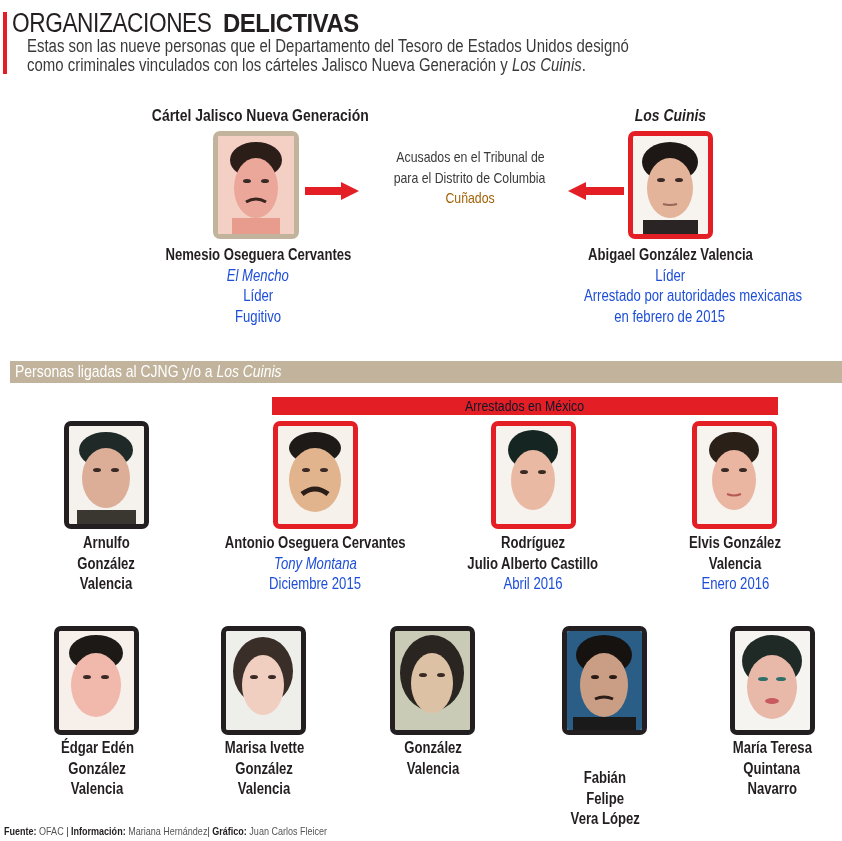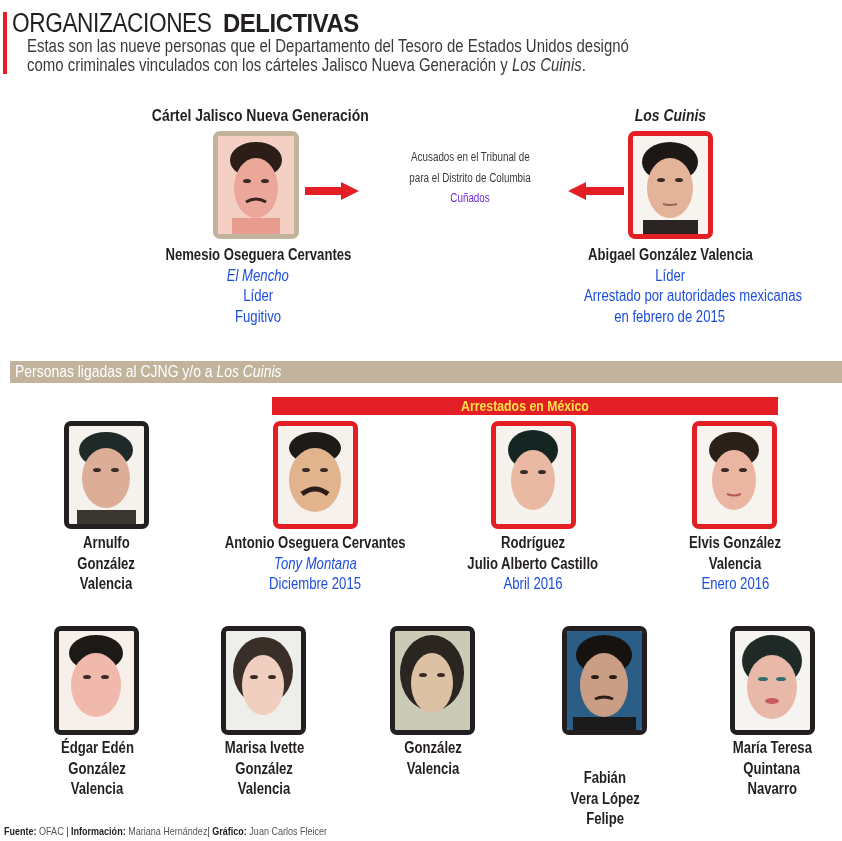--- a/index.html
+++ b/index.html
@@ -15,37 +15,37 @@
   .title-light { font-weight: normal; font-size: 27px; color: #231f20; display: inline-block; transform: scaleX(0.84); transform-origin: left center; width: 211px; white-space: nowrap; }
   .title-bold { font-weight: bold; font-size: 26px; color: #231f20; display: inline-block; transform: scaleX(0.92); transform-origin: left center; white-space: nowrap; }
   .subtitle { left: 27px; top: 37px; font-size: 18px; line-height: 19px; color: #3a3a3a; white-space: nowrap; }
   .subtitle .ln { display: block; transform: scaleX(0.83); transform-origin: left center; }
   .subtitle em { font-style: italic; }
 
   
   .cblock { text-align: center; white-space: nowrap; }
   .narrow { display: inline-block; transform: scaleX(0.82); transform-origin: center; }
   .bold { font-weight: bold; }
-  .red { color: #6d28d9; }
+  .red { color: #a16207; }
   .ital { font-style: italic; }
 
   
   .photo { border-radius: 7px; overflow: hidden; }
   .photo.dark { border: 5px solid #231f20; }
   .photo.redf { border: 5px solid #e31e24; }
   .photo.beige { border: 5px solid #c2b49c; }
   .photo svg { display: block; width: 100%; height: 100%; }
 
   .arrow { height: 18px; }
 
   
   .band { left: 10px; top: 361px; width: 832px; height: 22px; background: #c2b49c; }
   .band-text { left: 15px; top: 362px; font-size: 17px; line-height: 20px; color: #ffffff; white-space: nowrap; display: inline-block; transform: scaleX(0.82); transform-origin: left center; }
 
-  .arrested-banner { left: 272px; top: 397px; width: 506px; height: 18px; background: #e31e24; color: #fde047; text-align: center; font-weight: bold; font-size: 15px; line-height: 18px; }
+  .arrested-banner { left: 272px; top: 397px; width: 506px; height: 18px; background: #e31e24; color: #0f172a; text-align: center; font-weight: normal; font-size: 15px; line-height: 18px; }
   .arrested-banner span { display: inline-block; transform: scaleX(0.82); }
 
   .name-line { font-size: 16px; line-height: 20.5px; font-weight: bold; color: #231f20; }
   .sub-line { font-size: 16px; line-height: 20.5px; color: #1d4ed8; }
 
   .footer { left: 4px; top: 825px; font-size: 11px; line-height: 12px; color: #231f20; white-space: nowrap; display: inline-block; transform: scaleX(0.82); transform-origin: left center; }
   .footer b { font-weight: bold; }
   .footer .v { color: #555; }
 </style>
 </head>
@@ -79,21 +79,21 @@
   <rect x="0" y="5" width="38" height="8" fill="#e31e24"></rect>
   <polygon points="36,0 54,9 36,18" fill="#e31e24"></polygon>
 </svg>
 <div class="abs cblock" style="left:128px; top:245px; width:260px;">
   <div class="name-line"><span class="narrow">Nemesio Oseguera Cervantes</span></div>
   <div class="sub-line"><span class="narrow ital">El Mencho</span></div>
   <div class="sub-line"><span class="narrow">Líder</span></div>
   <div class="sub-line red"><span class="narrow">Fugitivo</span></div>
 </div>
 
-<div class="abs cblock" style="left:370px; top:147px; width:200px; font-size:12px; line-height:20.5px; color:#3a3a3a;">
+<div class="abs cblock" style="left:370px; top:147px; width:200px; font-size:15px; line-height:20.5px; color:#3a3a3a;">
   <div><span class="narrow">Acusados en el Tribunal de</span></div>
   <div><span class="narrow">para el Distrito de Columbia</span></div>
   <div class="red"><span class="narrow">Cuñados</span></div>
 </div>
 
 <div class="abs cblock" style="left:570px; top:106px; width:200px; font-size:17px; line-height:20px;">
   <span class="narrow bold ital">Los Cuinis</span>
 </div>
 <svg class="abs arrow" style="left:568px; top:182px; width:56px;" viewBox="0 0 56 18">
   <rect x="16" y="5" width="40" height="8" fill="#e31e24"></rect>
@@ -237,22 +237,22 @@
     <ellipse cx="37" cy="24" rx="28" ry="20" fill="#161210"></ellipse>
     <ellipse cx="37" cy="54" rx="24" ry="32" fill="#c99e84"></ellipse>
     <rect x="6" y="86" width="63" height="13" fill="#1a1a1a"></rect>
     <ellipse cx="28" cy="46" rx="4" ry="2" fill="#2a1a15"></ellipse>
     <ellipse cx="46" cy="46" rx="4" ry="2" fill="#2a1a15"></ellipse>
     <path d="M28 68 Q37 64 46 68" stroke="#2b1d18" stroke-width="3" fill="none"></path>
   </svg>
 </div>
 <div class="abs cblock" style="left:525px; top:768px; width:160px;">
   <div class="name-line"><span class="narrow">Fabián</span></div>
+  <div class="name-line"><span class="narrow">Felipe</span></div>
   <div class="name-line"><span class="narrow">Vera López</span></div>
-  <div class="name-line"><span class="narrow">Felipe</span></div>
 </div>
 
 <div class="abs photo dark" style="left:730px; top:626px; width:85px; height:109px;">
   <svg viewBox="0 0 75 99">
     <rect width="75" height="99" fill="#f6f4f1"></rect>
     <ellipse cx="37" cy="30" rx="30" ry="26" fill="#1f2a27"></ellipse>
     <ellipse cx="37" cy="56" rx="25" ry="32" fill="#e8b8a8"></ellipse>
     <ellipse cx="28" cy="48" rx="5" ry="2" fill="#2e6f6a"></ellipse>
     <ellipse cx="46" cy="48" rx="5" ry="2" fill="#2e6f6a"></ellipse>
     <ellipse cx="37" cy="70" rx="7" ry="3" fill="#c75a5e"></ellipse>

